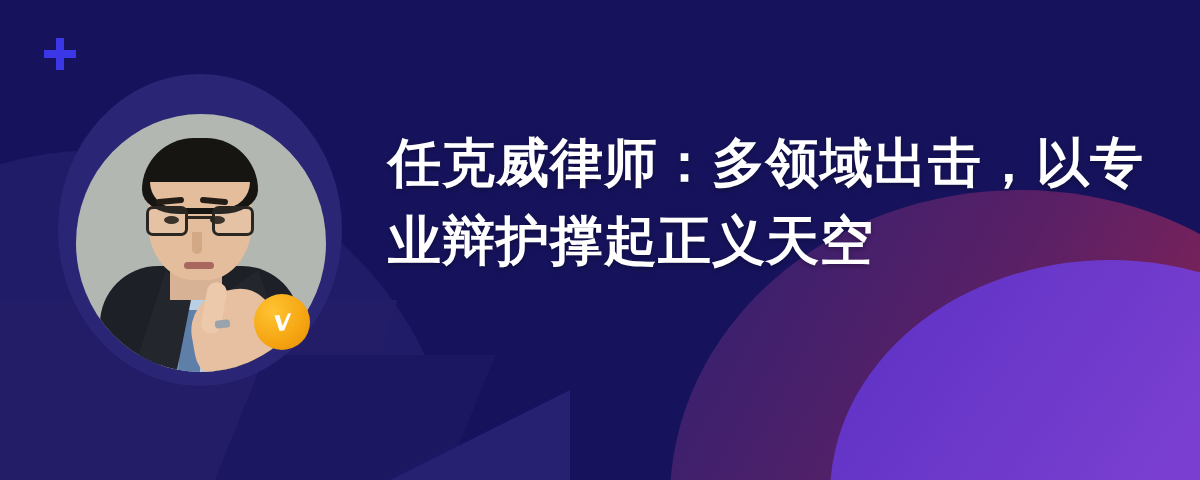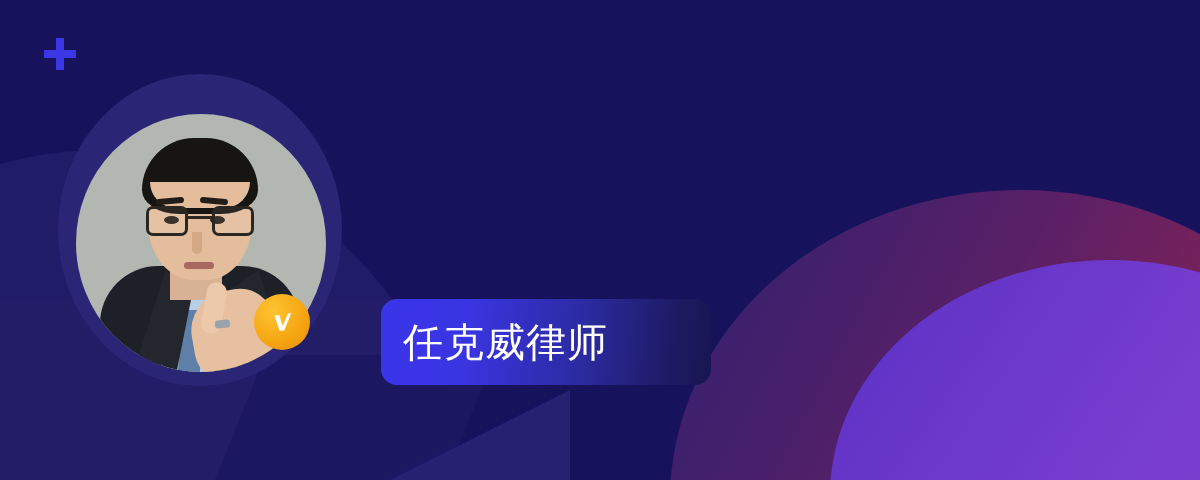--- a/index.html
+++ b/index.html
@@ -403,18 +403,16 @@
       <div class="p-finger"></div>
       <div class="p-ring"></div>
     </div>
     <div class="verified-badge">
       <svg width="30" height="30" viewBox="0 0 30 30" aria-hidden="true">
         <path d="M7.5 8.5 L12.4 8.0 L15.6 19.0 L21.0 6.6 L24.2 6.2 L17.2 23.6 L12.6 24.0 Z" fill="#ffffff"></path>
       </svg>
     </div>
   </div>
 
-  <div class="cta-pill">
-    <span class="cta-label">任克威律师</span>
-  </div>
-
+
+  <div class="headline">任克威律师：多领域出击，以专业辩护撑起正义天空</div>
 
 </div>
 
 </body></html>

